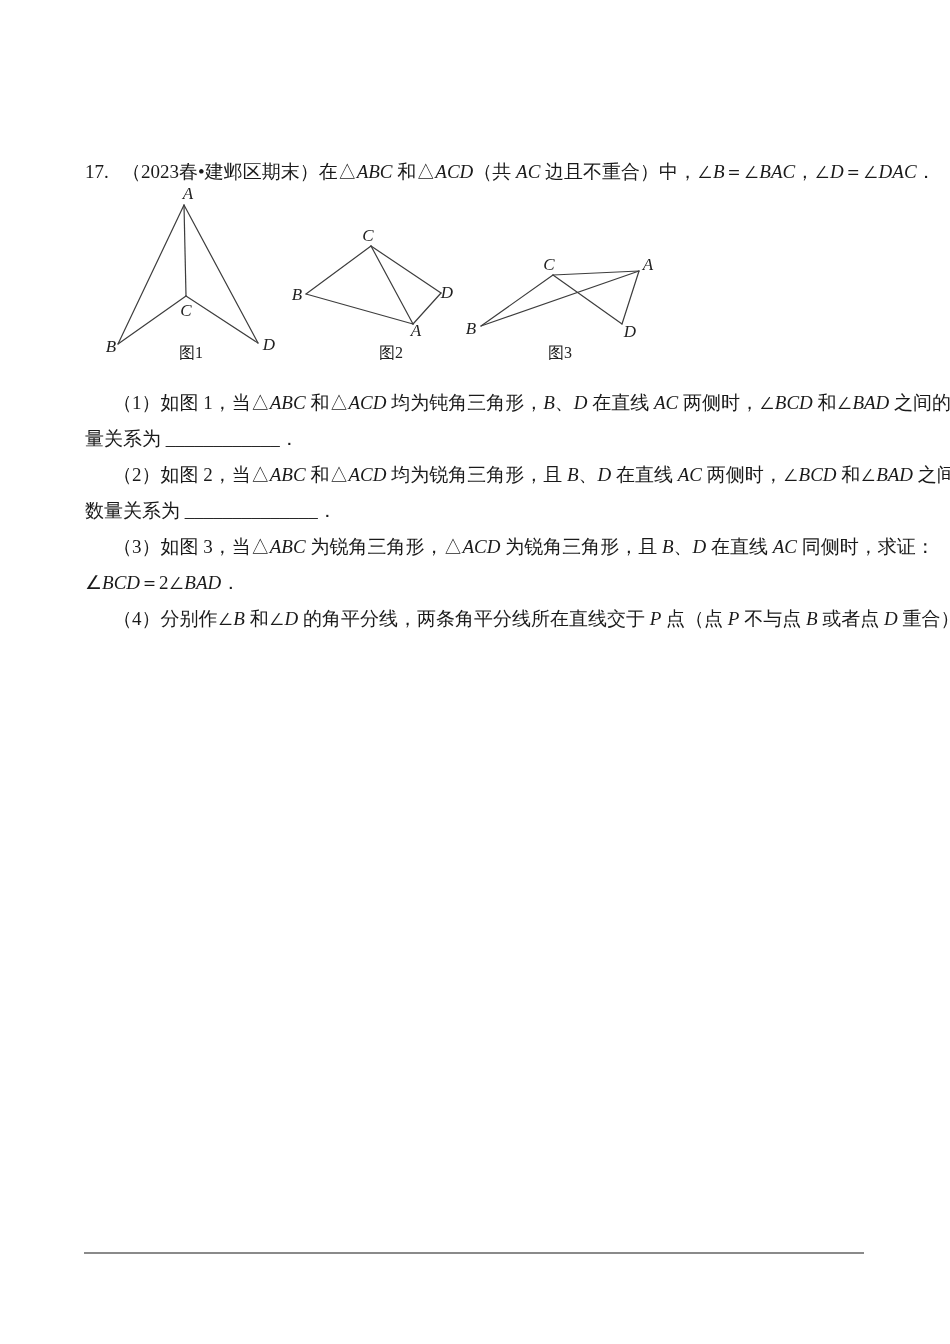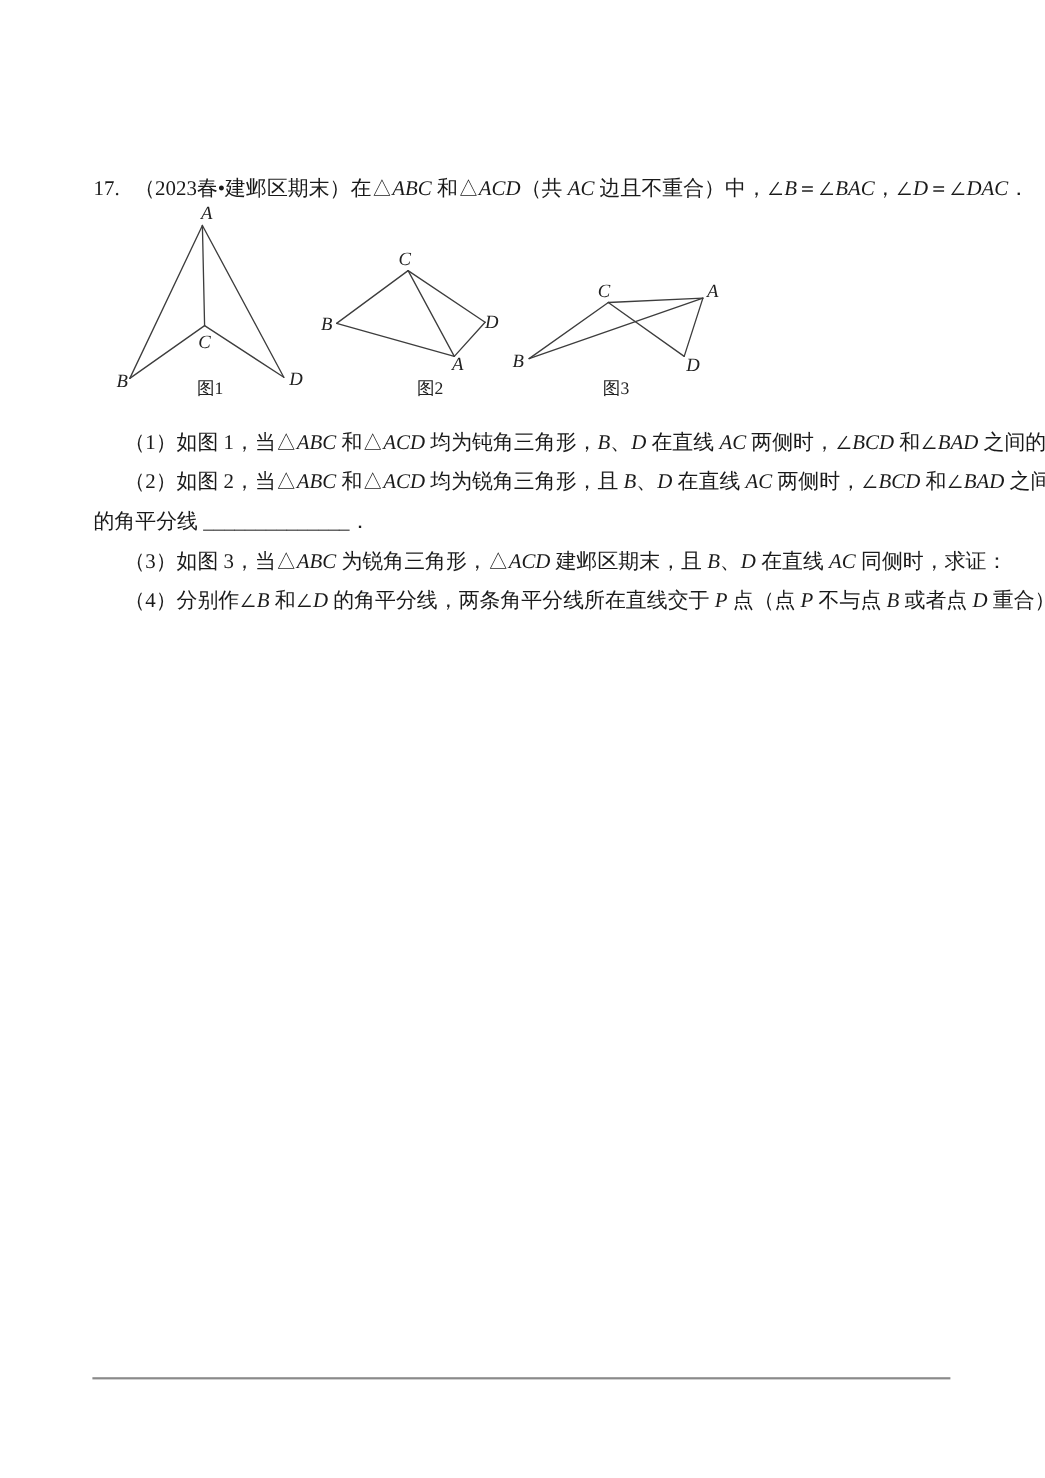--- a/index.html
+++ b/index.html
@@ -123,19 +123,21 @@
       <text x="648" y="270" class="vertex-label">A</text>
       <text x="471" y="334" class="vertex-label">B</text>
       <text x="549" y="270" class="vertex-label">C</text>
       <text x="630" y="337" class="vertex-label">D</text>
       <text x="560" y="358" class="fig-caption">图3</text>
     </g>
   </svg>
 
 <div class="questions">
   <div class="qline indent"><span class="seg-t">（1）如图 1，当△</span><span class="seg-i">ABC</span><span class="seg-t"> 和△</span><span class="seg-i">ACD</span><span class="seg-t"> 均为钝角三角形，</span><span class="seg-i">B</span><span class="seg-t">、</span><span class="seg-i">D</span><span class="seg-t"> 在直线 </span><span class="seg-i">AC</span><span class="seg-t"> 两侧时，∠</span><span class="seg-i">BCD</span><span class="seg-t"> 和∠</span><span class="seg-i">BAD</span><span class="seg-t"> 之间的数</span></div>
+  <div class="qline"><span class="seg-t">量关系为 </span><span class="seg-u">____________</span><span class="seg-t">．</span></div>
   <div class="qline indent"><span class="seg-t">（2）如图 2，当△</span><span class="seg-i">ABC</span><span class="seg-t"> 和△</span><span class="seg-i">ACD</span><span class="seg-t"> 均为锐角三角形，且 </span><span class="seg-i">B</span><span class="seg-t">、</span><span class="seg-i">D</span><span class="seg-t"> 在直线 </span><span class="seg-i">AC</span><span class="seg-t"> 两侧时，∠</span><span class="seg-i">BCD</span><span class="seg-t"> 和∠</span><span class="seg-i">BAD</span><span class="seg-t"> 之间的</span></div>
-  <div class="qline"><span class="seg-t">的角平分线 </span><span class="seg-u">______________</span><span class="seg-t">．</span></div>
-  <div class="qline indent"><span class="seg-t">（3）如图 3，当△</span><span class="seg-i">ABC</span><span class="seg-t"> 为锐角三角形，△</span><span class="seg-i">ACD</span><span class="seg-t"> 建邺区期末，且 </span><span class="seg-i">B</span><span class="seg-t">、</span><span class="seg-i">D</span><span class="seg-t"> 在直线 </span><span class="seg-i">AC</span><span class="seg-t"> 同侧时，求证：</span></div>
+  <div class="qline"><span class="seg-t">数量关系为 </span><span class="seg-u">______________</span><span class="seg-t">．</span></div>
+  <div class="qline indent"><span class="seg-t">（3）如图 3，当△</span><span class="seg-i">ABC</span><span class="seg-t"> 为锐角三角形，△</span><span class="seg-i">ACD</span><span class="seg-t"> 为锐角三角形，且 </span><span class="seg-i">B</span><span class="seg-t">、</span><span class="seg-i">D</span><span class="seg-t"> 在直线 </span><span class="seg-i">AC</span><span class="seg-t"> 同侧时，求证：</span></div>
+  <div class="qline"><span class="seg-t">∠</span><span class="seg-i">BCD</span><span class="seg-t">＝2∠</span><span class="seg-i">BAD</span><span class="seg-t">．</span></div>
   <div class="qline indent"><span class="seg-t">（4）分别作∠</span><span class="seg-i">B</span><span class="seg-t"> 和∠</span><span class="seg-i">D</span><span class="seg-t"> 的角平分线，两条角平分线所在直线交于 </span><span class="seg-i">P</span><span class="seg-t"> 点（点 </span><span class="seg-i">P</span><span class="seg-t"> 不与点 </span><span class="seg-i">B</span><span class="seg-t"> 或者点 </span><span class="seg-i">D</span><span class="seg-t"> 重合），</span></div>
 </div>
 
 <div class="footer-rule"></div>
 
 </body></html>

